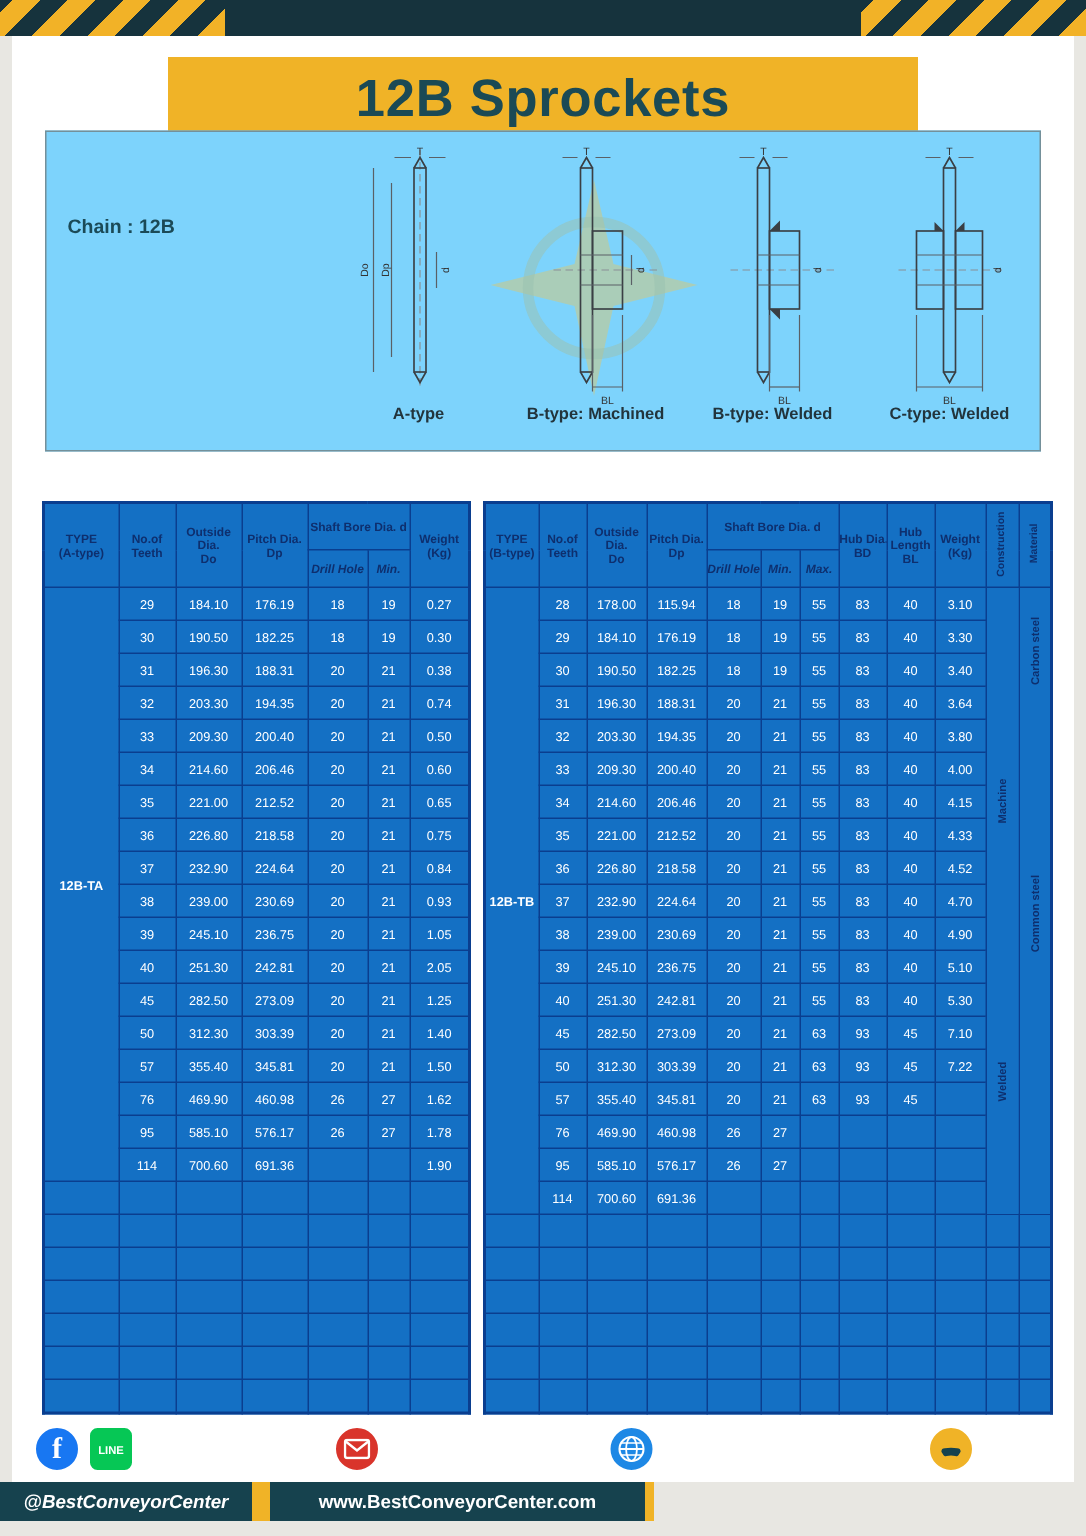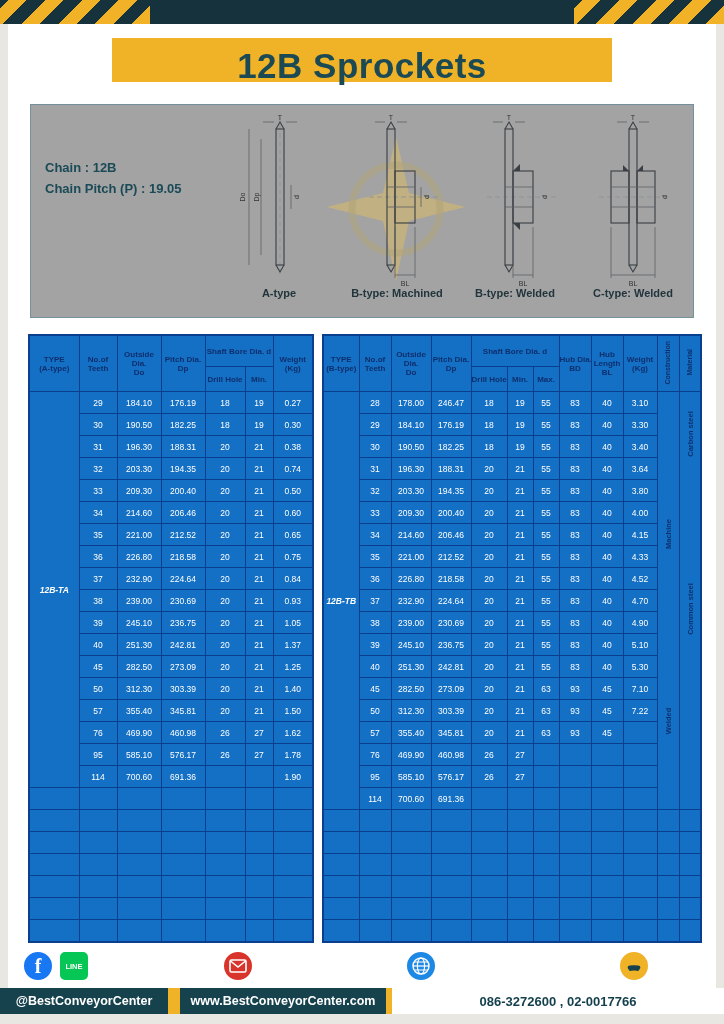--- a/index.html
+++ b/index.html
@@ -10,72 +10,72 @@
   .page-card{position:absolute;left:8px;top:24px;width:708px;height:964px;background:#ffffff;}
 
   
   .topbar{position:absolute;left:0;top:0;width:724px;height:24px;background:#16333d;}
   .hazard{position:absolute;top:0;height:24px;
     background:repeating-linear-gradient(-45deg,#f2b227 0 13px,#16333d 13px 26px);}
   .hazard.left{left:0;width:150px;}
   .hazard.right{right:0;width:150px;}
 
   
-  .banner{position:absolute;left:112px;top:38px;width:500px;height:44px;background:#f0b327;}
+  .banner{position:absolute;left:112px;top:38px;width:500px;height:56px;background:#f0b327;}
   .banner h1{margin:0;line-height:56px;text-align:center;font-size:35px;letter-spacing:.5px;
     color:#1b4a55;font-weight:bold;}
 
   
-  .spec-box{position:absolute;left:30px;top:104px;width:662px;height:212px;
-    border:1px solid #74909a;background:#a3a3a3;}
+  .spec-box{position:absolute;left:30px;top:87px;width:662px;height:212px;
+    border:1px solid #74909a;background:#7dd3fc;}
   .spec-list{position:absolute;left:14px;top:52px;}
   .spec-line{font-size:13px;font-weight:bold;color:#1b4a57;line-height:21px;white-space:nowrap;}
   .watermark{position:absolute;left:280px;top:26px;opacity:.38;pointer-events:none;}
   .figs{position:absolute;right:4px;top:10px;width:466px;height:196px;display:flex;justify-content:space-between;}
   .fig{width:112px;display:flex;flex-direction:column;align-items:center;position:relative;z-index:2;}
   .fig-label{font-size:11px;font-weight:600;color:#22343c;margin-top:0px;white-space:nowrap;}
   .ln{fill:none;stroke:#3a3f44;stroke-width:1.1;}
   .dim{stroke:#5a6066;stroke-width:.8;}
   .cl{stroke:#8a9095;stroke-width:.8;stroke-dasharray:5 3;}
   .fig text{fill:#333;font-size:7px;font-family:"Liberation Sans",sans-serif;}
   .weld{fill:#3a3f44;}
 
   
   .tables{position:absolute;left:28px;top:334px;display:flex;gap:8px;}
   table.data-table{border-collapse:collapse;table-layout:fixed;border:2px solid #0a3e8f;background:#1470c4;}
   .data-table th,.data-table td{border:1px solid #0a3e8f;padding:0;text-align:center;
     white-space:nowrap;overflow:hidden;}
   .data-table th{font-size:8px;font-weight:bold;color:#0e2f6e;line-height:9px;background:#1470c4;}
   .data-table thead tr:first-child th{height:30px;}
-  .data-table thead tr:last-child th{height:24px;}
+  .data-table thead tr:last-child th{height:24px;font-style:italic;}
   .data-table td{font-size:8.5px;color:#ffffff;height:21px;background:#1470c4;}
-  .type-cell{font-size:9px;font-weight:bold;color:#fff !important;font-style:italic;}
+  .type-cell{font-size:9px;font-weight:bold;color:#fff !important;}
   .merge-col{position:relative;}
   .vlabel{position:absolute;left:50%;transform:translate(-50%,-50%) rotate(180deg);
     writing-mode:vertical-rl;white-space:nowrap;font-size:7.5px;font-weight:bold;color:#0e2f6e;}
   .vhead{display:inline-block;writing-mode:vertical-rl;transform:rotate(180deg);
     font-size:7px;font-weight:bold;color:#0e2f6e;line-height:8px;}
 
   
   .footer-icons{position:absolute;top:950px;left:0;width:724px;height:38px;}
   .ficon{position:absolute;width:32px;height:32px;border-radius:50%;border:2px solid #fff;
     display:flex;align-items:center;justify-content:center;box-sizing:border-box;}
   .ficon.square{border-radius:7px;}
   .fb{left:22px;top:0;background:#1877f2;color:#fff;font-weight:bold;font-size:20px;font-family:"Liberation Serif",serif;}
   .lineic{left:58px;top:0;background:#06c755;color:#fff;font-weight:bold;font-size:7.5px;}
   .mail{left:222px;top:0;background:#d9342b;}
   .globe{left:405px;top:0;background:#1e88e5;}
   .phone{left:618px;top:0;background:#f0b327;}
   .footer-band{position:absolute;top:988px;left:0;width:724px;height:26px;display:flex;}
   .band-seg{background:#16424e;color:#fff;display:flex;align-items:center;justify-content:center;
     font-weight:bold;white-space:nowrap;}
   .band-sep{width:6px;background:#f0b327;}
-  .seg-social{width:168px;font-size:12.5px;}
+  .seg-social{width:168px;font-size:12.5px;font-style:italic;}
   .seg-email{width:126px;font-size:11.5px;}
-  .seg-web{width:206px;font-size:12.5px;}
+  .seg-web{width:250px;font-size:12.5px;}
   .seg-phone{flex:1;background:#ffffff;color:#123f4b;font-size:13px;}
 </style>
 </head>
 <body>
 
 <div class="page-card"></div>
 
 <div class="topbar">
   <div class="hazard left"></div>
   <div class="hazard right"></div>
@@ -88,21 +88,20 @@
 <div class="spec-box">
   <div class="watermark">
     <svg width="170" height="160" viewBox="0 0 170 160">
       <polygon points="85,6 98,62 154,76 98,90 85,150 72,90 16,76 72,62" fill="#f3c54b"></polygon>
       <circle cx="85" cy="78" r="44" fill="none" stroke="#c9a53a" stroke-width="7" opacity=".55"></circle>
     </svg>
   </div>
 
   <div class="spec-list">
     <div class="spec-line">Chain  :  12B</div>
-    <div class="spec-line">Chain Pitch (P)  :  19.05</div>
   </div>
 
   <div class="figs">
 
     <div class="fig">
       <svg width="105" height="172" viewBox="0 0 105 172">
         <line class="cl" x1="53" y1="2" x2="53" y2="160"></line>
         <rect class="ln" x="49" y="14" width="8" height="136"></rect>
         <path class="ln" d="M49,14 L53,7 L57,14"></path>
         <path class="ln" d="M49,150 L53,157 L57,150"></path>
@@ -321,21 +320,21 @@
           <td>20</td>
           <td>21</td>
           <td>1.05</td>
         </tr>
         <tr>
           <td>40</td>
           <td>251.30</td>
           <td>242.81</td>
           <td>20</td>
           <td>21</td>
-          <td>1.37</td>
+          <td>2.05</td>
         </tr>
         <tr>
           <td>45</td>
           <td>282.50</td>
           <td>273.09</td>
           <td>20</td>
           <td>21</td>
           <td>1.25</td>
         </tr>
         <tr>
@@ -503,21 +502,21 @@
         <th>Drill Hole</th>
         <th>Min.</th>
         <th>Max.</th>
       </tr>
     </thead>
     <tbody>
         <tr>
           <td rowspan="19" class="type-cell">12B-TB</td>
           <td>28</td>
           <td>178.00</td>
-          <td>246.47</td>
+          <td>115.94</td>
           <td>18</td>
           <td>19</td>
           <td>55</td>
           <td>83</td>
           <td>40</td>
           <td>3.10</td>
           <td rowspan="19" class="merge-col">
             <span class="vlabel" style="top: 34%;">Machine</span>
             <span class="vlabel" style="top: 79%;">Welded</span>
           </td>
@@ -841,14 +840,13 @@
       </svg>
   </div>
 </div>
 
 <div class="footer-band">
   <div class="band-seg seg-social">@BestConveyorCenter</div>
   <div class="band-sep"></div>
   <div class="band-sep"></div>
   <div class="band-seg seg-web">www.BestConveyorCenter.com</div>
   <div class="band-sep"></div>
-  <div class="band-seg seg-phone">086-3272600 , 02-0017766</div>
 </div>
 
 </body></html>

